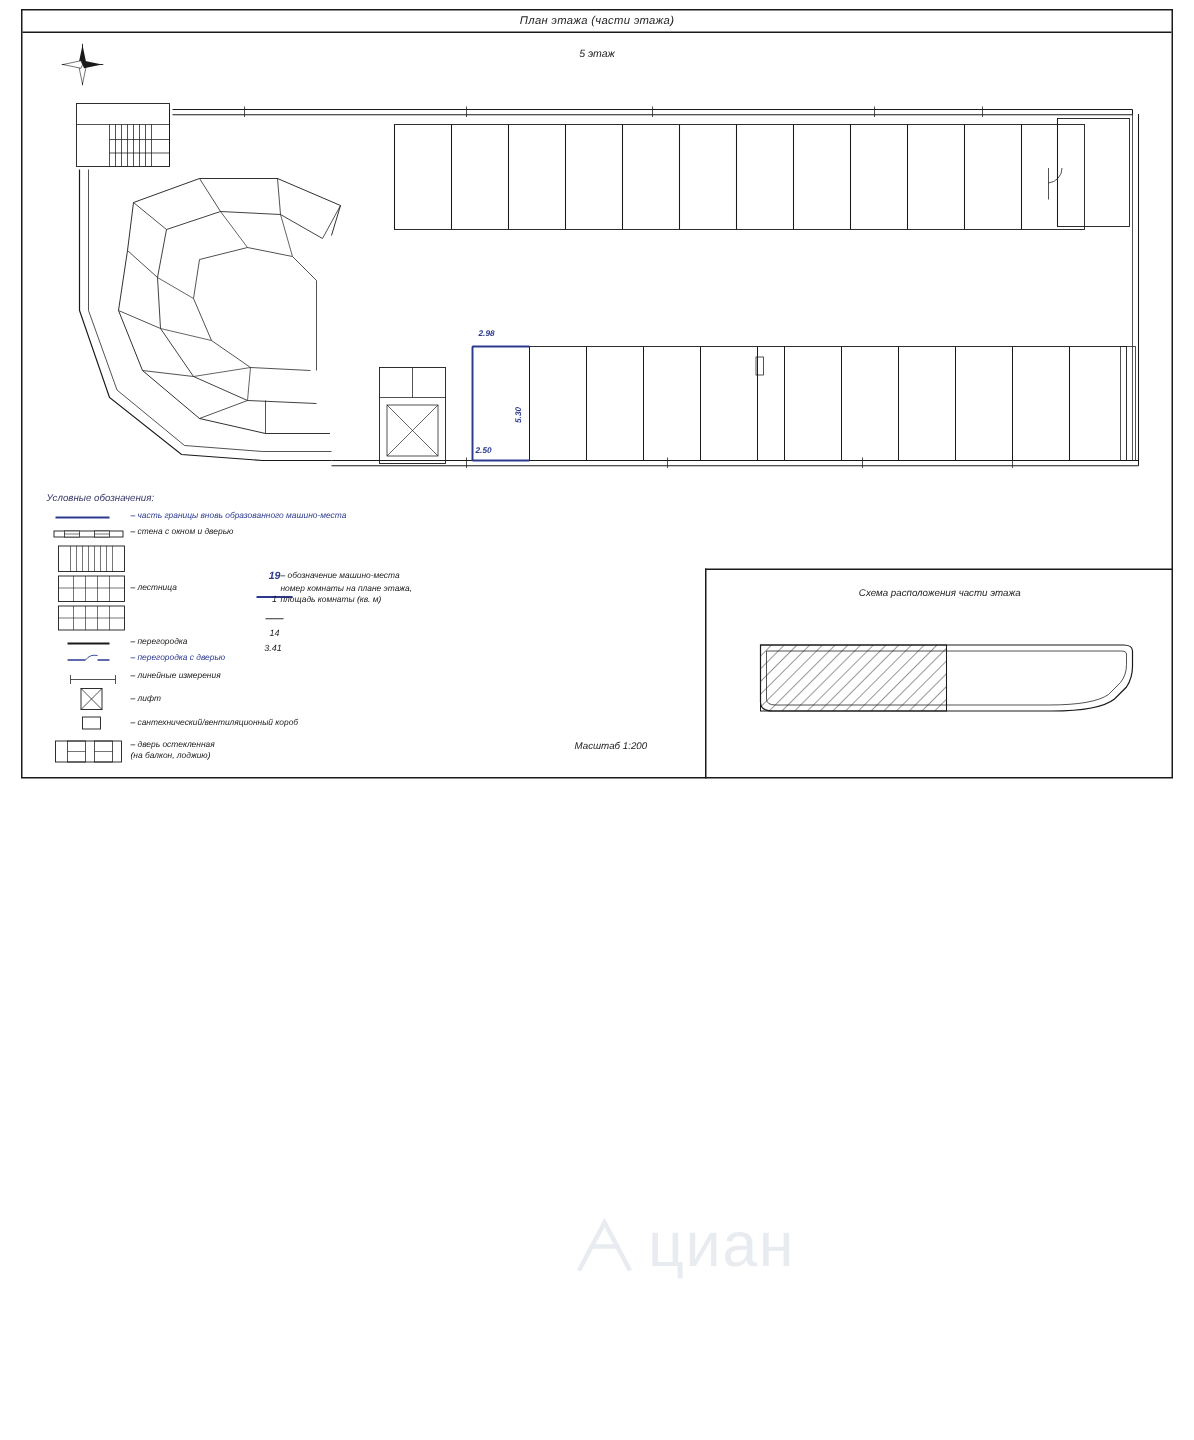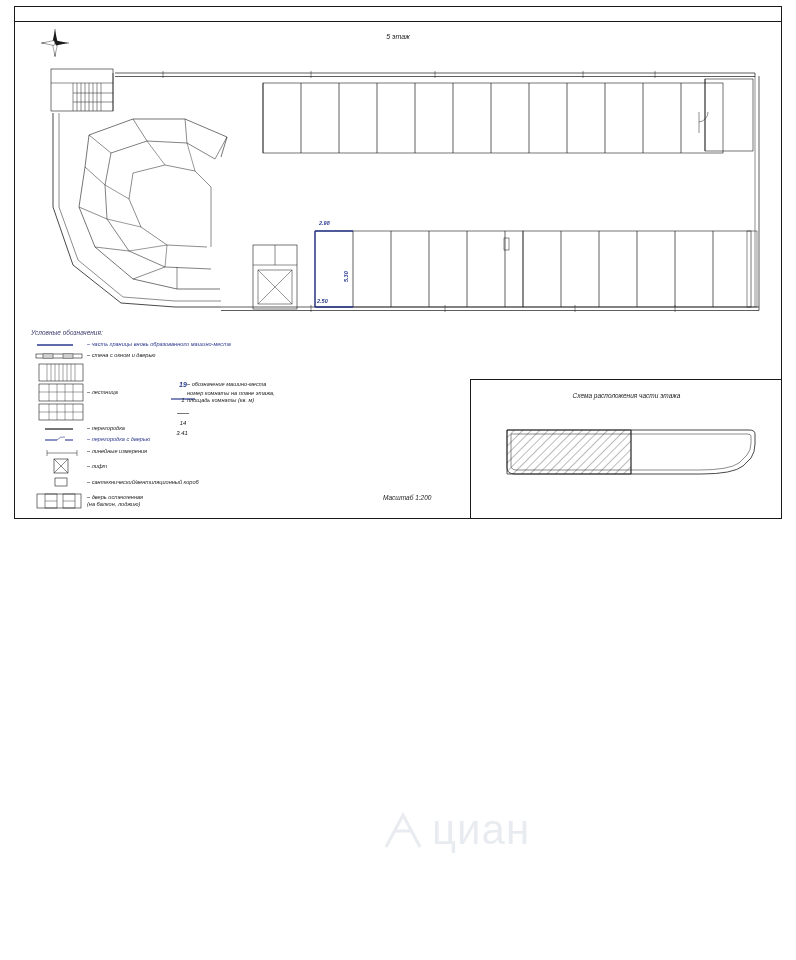--- a/index.html
+++ b/index.html
@@ -182,20 +182,21 @@
     transform-origin: left top;
   }
 </style>
 </head>
 <body>
 
 <div class="page">
 
   <div class="frame">
 
+    <div class="title-top">План этажа (части этажа)</div>
     <div class="sep-line"></div>
     <div class="floor-label">5 этаж</div>
 
     <svg class="compass" viewBox="0 0 28 28">
       <line x1="14" y1="0" x2="14" y2="28" stroke="#1a1a1a" stroke-width="0.6"></line>
       <line x1="0" y1="14" x2="28" y2="14" stroke="#1a1a1a" stroke-width="0.6"></line>
       <polygon points="14,1 11.5,13 14,14 16.5,13" fill="#1a1a1a"></polygon>
       <polygon points="14,27 11.5,15 14,14 16.5,15" fill="#ffffff" stroke="#1a1a1a" stroke-width="0.4"></polygon>
       <polygon points="1,14 13,11.5 14,14 13,16.5" fill="#ffffff" stroke="#1a1a1a" stroke-width="0.4"></polygon>
       <polygon points="27,14 15,11.5 14,14 15,16.5" fill="#1a1a1a"></polygon>

